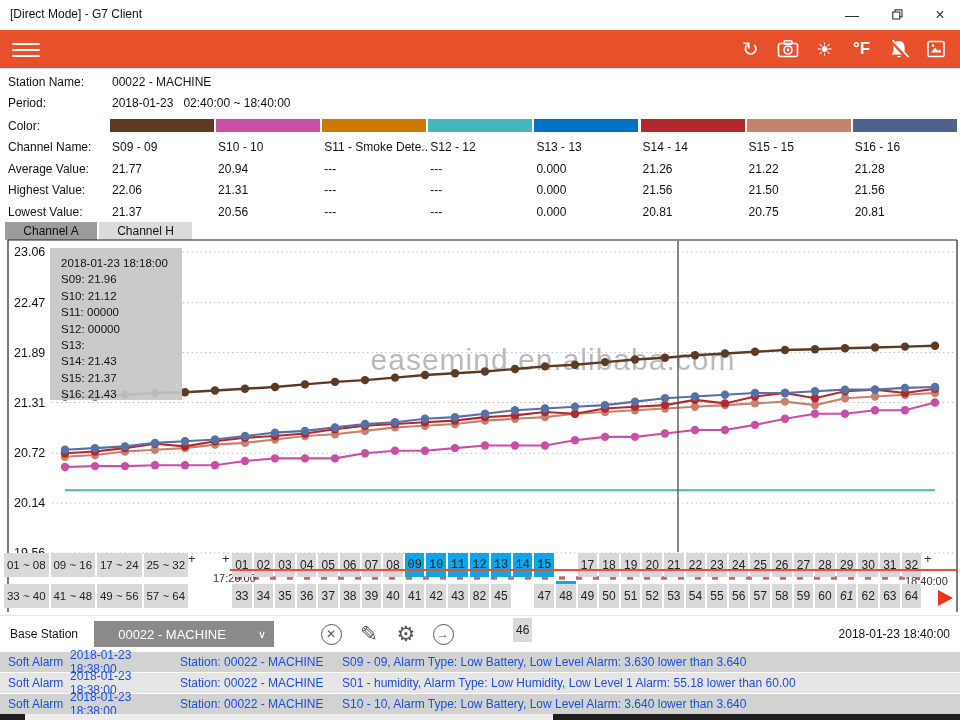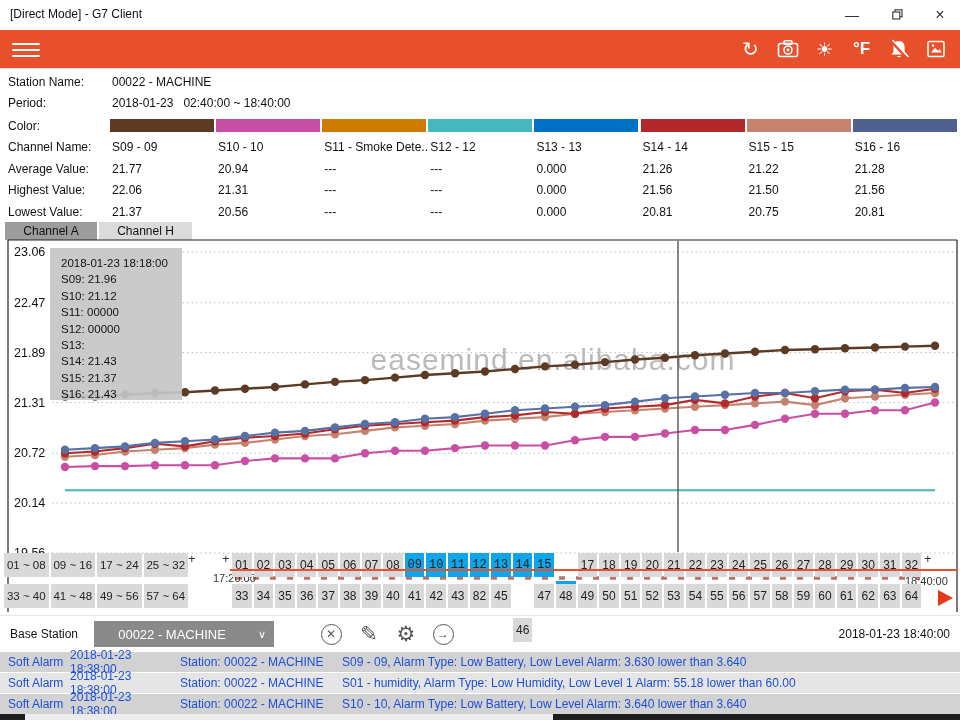--- a/index.html
+++ b/index.html
@@ -415,21 +415,21 @@
     <div class="chbtn" style="left: 620.8px; top: 584px; width: 19.7px;">51</div>
     <div class="chbtn" style="left: 642.4px; top: 584px; width: 19.7px;">52</div>
     <div class="chbtn" style="left: 664px; top: 584px; width: 19.7px;">53</div>
     <div class="chbtn" style="left: 685.6px; top: 584px; width: 19.7px;">54</div>
     <div class="chbtn" style="left: 707.2px; top: 584px; width: 19.7px;">55</div>
     <div class="chbtn" style="left: 728.8px; top: 584px; width: 19.7px;">56</div>
     <div class="chbtn" style="left: 750.4px; top: 584px; width: 19.7px;">57</div>
     <div class="chbtn" style="left: 772px; top: 584px; width: 19.7px;">58</div>
     <div class="chbtn" style="left: 793.6px; top: 584px; width: 19.7px;">59</div>
     <div class="chbtn" style="left: 815.2px; top: 584px; width: 19.7px;">60</div>
-    <div class="chbtn" style="left: 836.8px; top: 584px; width: 19.7px;">61</div>
+    <div class="chbtn" style="left: 836.8px; top: 584px; width: 19.7px; font-style: italic;">61</div>
     <div class="chbtn" style="left: 858.4px; top: 584px; width: 19.7px;">62</div>
     <div class="chbtn" style="left: 880px; top: 584px; width: 19.7px;">63</div>
     <div class="chbtn" style="left: 901.6px; top: 584px; width: 19.7px;">64</div>
     <div class="plusmark" style="left: 188px; top: 551px;">+</div>
     <div class="plusmark" style="left: 222px; top: 551px;">+</div>
     <div class="plusmark" style="left: 924px; top: 551px;">+</div>
   </div>
 <div class="abs" id="xaxisline"></div>
 <div class="abs" id="rightarrow">
   <svg width="20" height="20" viewBox="0 0 20 20">

